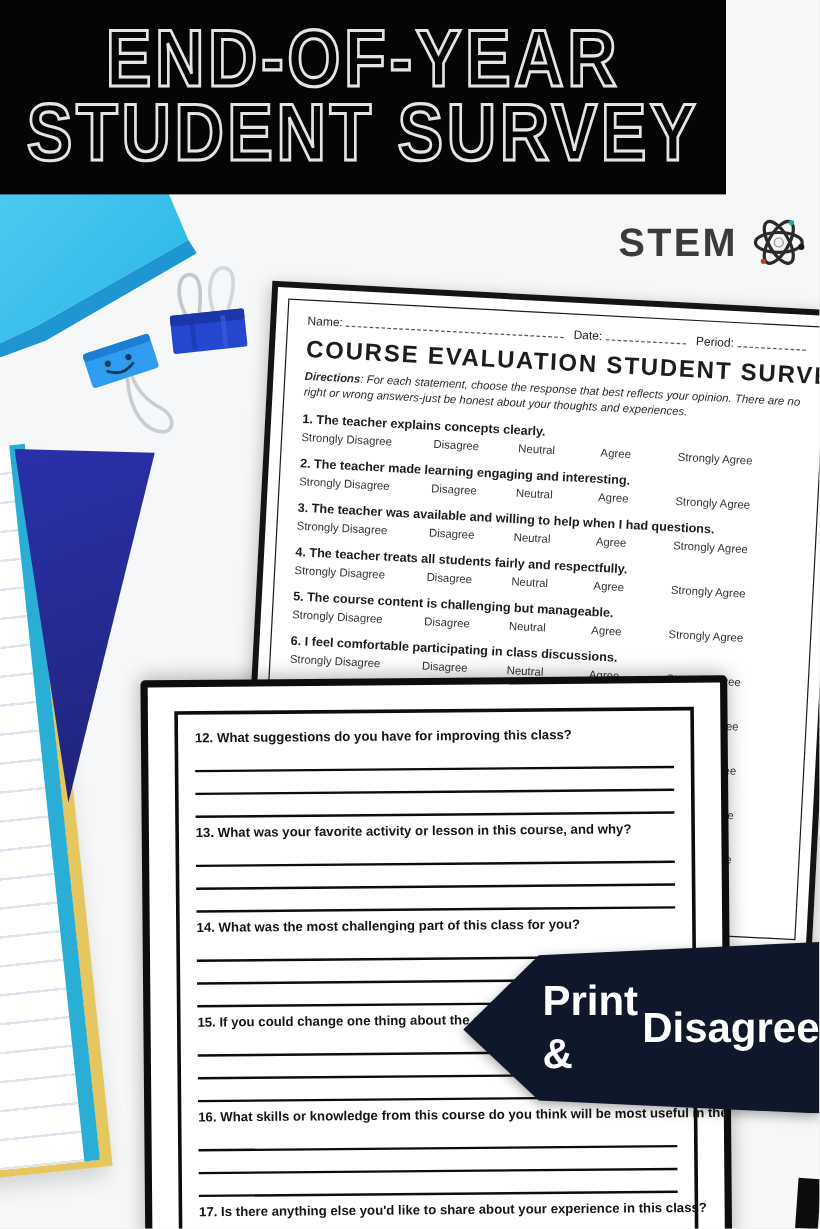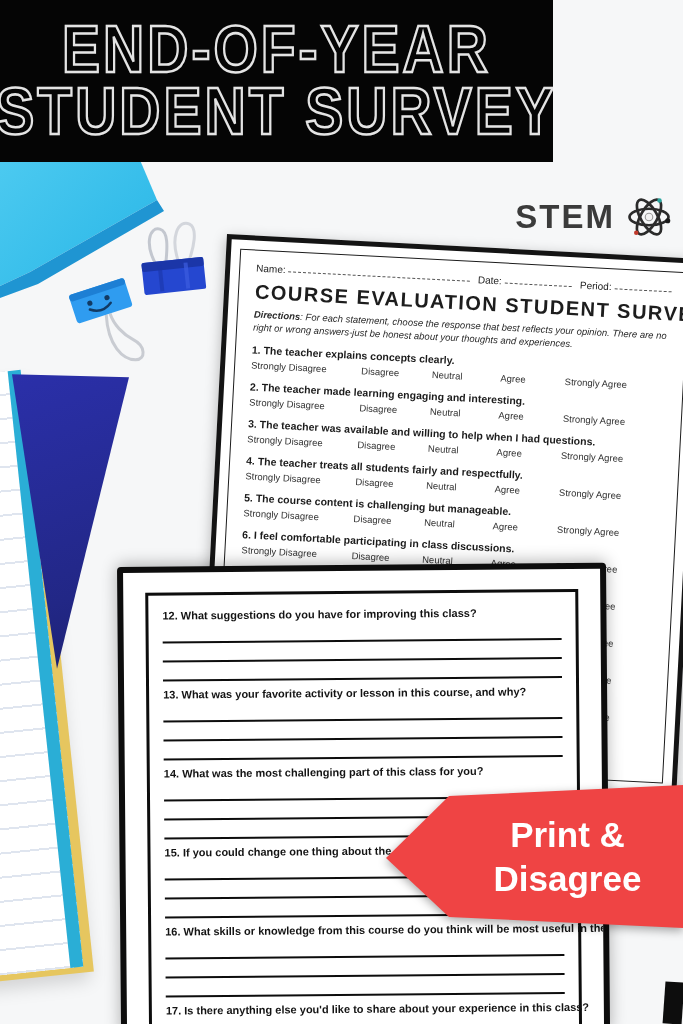--- a/index.html
+++ b/index.html
@@ -5,34 +5,34 @@
   * { margin:0; padding:0; box-sizing:border-box; }
   html,body { background:#e8e8e8; }
   body { font-family:"Liberation Sans", sans-serif; }
   #stage {
     position:relative; width:683px; height:1024px; margin:0 auto;
     background:#f6f7f8; overflow:hidden;
   }
 
   
   .chalk-header {
-    position:absolute; left:0; top:0; width:553px; height:162px;
+    position:absolute; left:0; top:0; width:605px; height:162px;
     background:#050505; z-index:6;
     display:flex; flex-direction:column; align-items:center; justify-content:center;
   }
   .chalk-line {
     font-weight:700; font-size:57px; line-height:1.08; letter-spacing:3px;
     color:transparent; -webkit-text-stroke:2.2px rgba(245,245,245,.93);
     transform:scaleY(1.18); white-space:nowrap;
   }
 
   
   .logo-row {
     position:absolute; top:176px; right:10px; height:52px; z-index:5;
-    display:flex; align-items:center; gap:10px; color:#3b3b3b;margin-top:15px;
+    display:flex; align-items:center; gap:10px; color:#3b3b3b;
   }
   .logo-stem { font-size:33px; font-weight:700; letter-spacing:2px; }
   .logo-rest { font-size:19px; font-weight:400; letter-spacing:4px; white-space:nowrap; }
   .atom-icon svg { display:block; }
 
   
   .notepad {
     position:absolute; left:-238px; top:397px; width:260px; height:600px;
     transform:rotate(-6deg); transform-origin:top left; z-index:1;
     background:repeating-linear-gradient(#ffffff 0 22px, #dfe5ef 22px 24px);
@@ -103,24 +103,24 @@
   .p2-question { margin-bottom:7px; }
   .p2-label { font-size:11px; font-weight:700; color:#141414; margin-bottom:3px; white-space:nowrap; }
   .p2-line { height:19px; border-bottom:2.5px solid #0d0d0d; }
 
   
   .ribbon {
     position:absolute; left:386px; top:785px; width:297px; height:143px; z-index:5;
     filter:drop-shadow(0 3px 5px rgba(0,0,0,.35));
   }
   .ribbon-shape {
-    width:100%; height:100%; background:#ef4444;
+    width:100%; height:100%; background:#0f172a;
     -webkit-clip-path:polygon(0 73px, 63px 11px, 297px 0, 297px 143px, 63px 132px);
     clip-path:polygon(0 73px, 63px 11px, 297px 0, 297px 143px, 63px 132px);
-    display:flex; flex-direction:column; align-items:center; justify-content:center;
+    display:flex; flex-direction:row; align-items:center; justify-content:center;
     padding-left:66px;
   }
   .ribbon-text { color:#ffffff; font-size:35px; font-weight:700; line-height:1.25; }
 
   .corner-paper {
     position:absolute; left:664px; top:982px; width:19px; height:42px; z-index:4;
     background:#0d0d0d; transform:rotate(4deg);
   }
 </style>
 </head>

